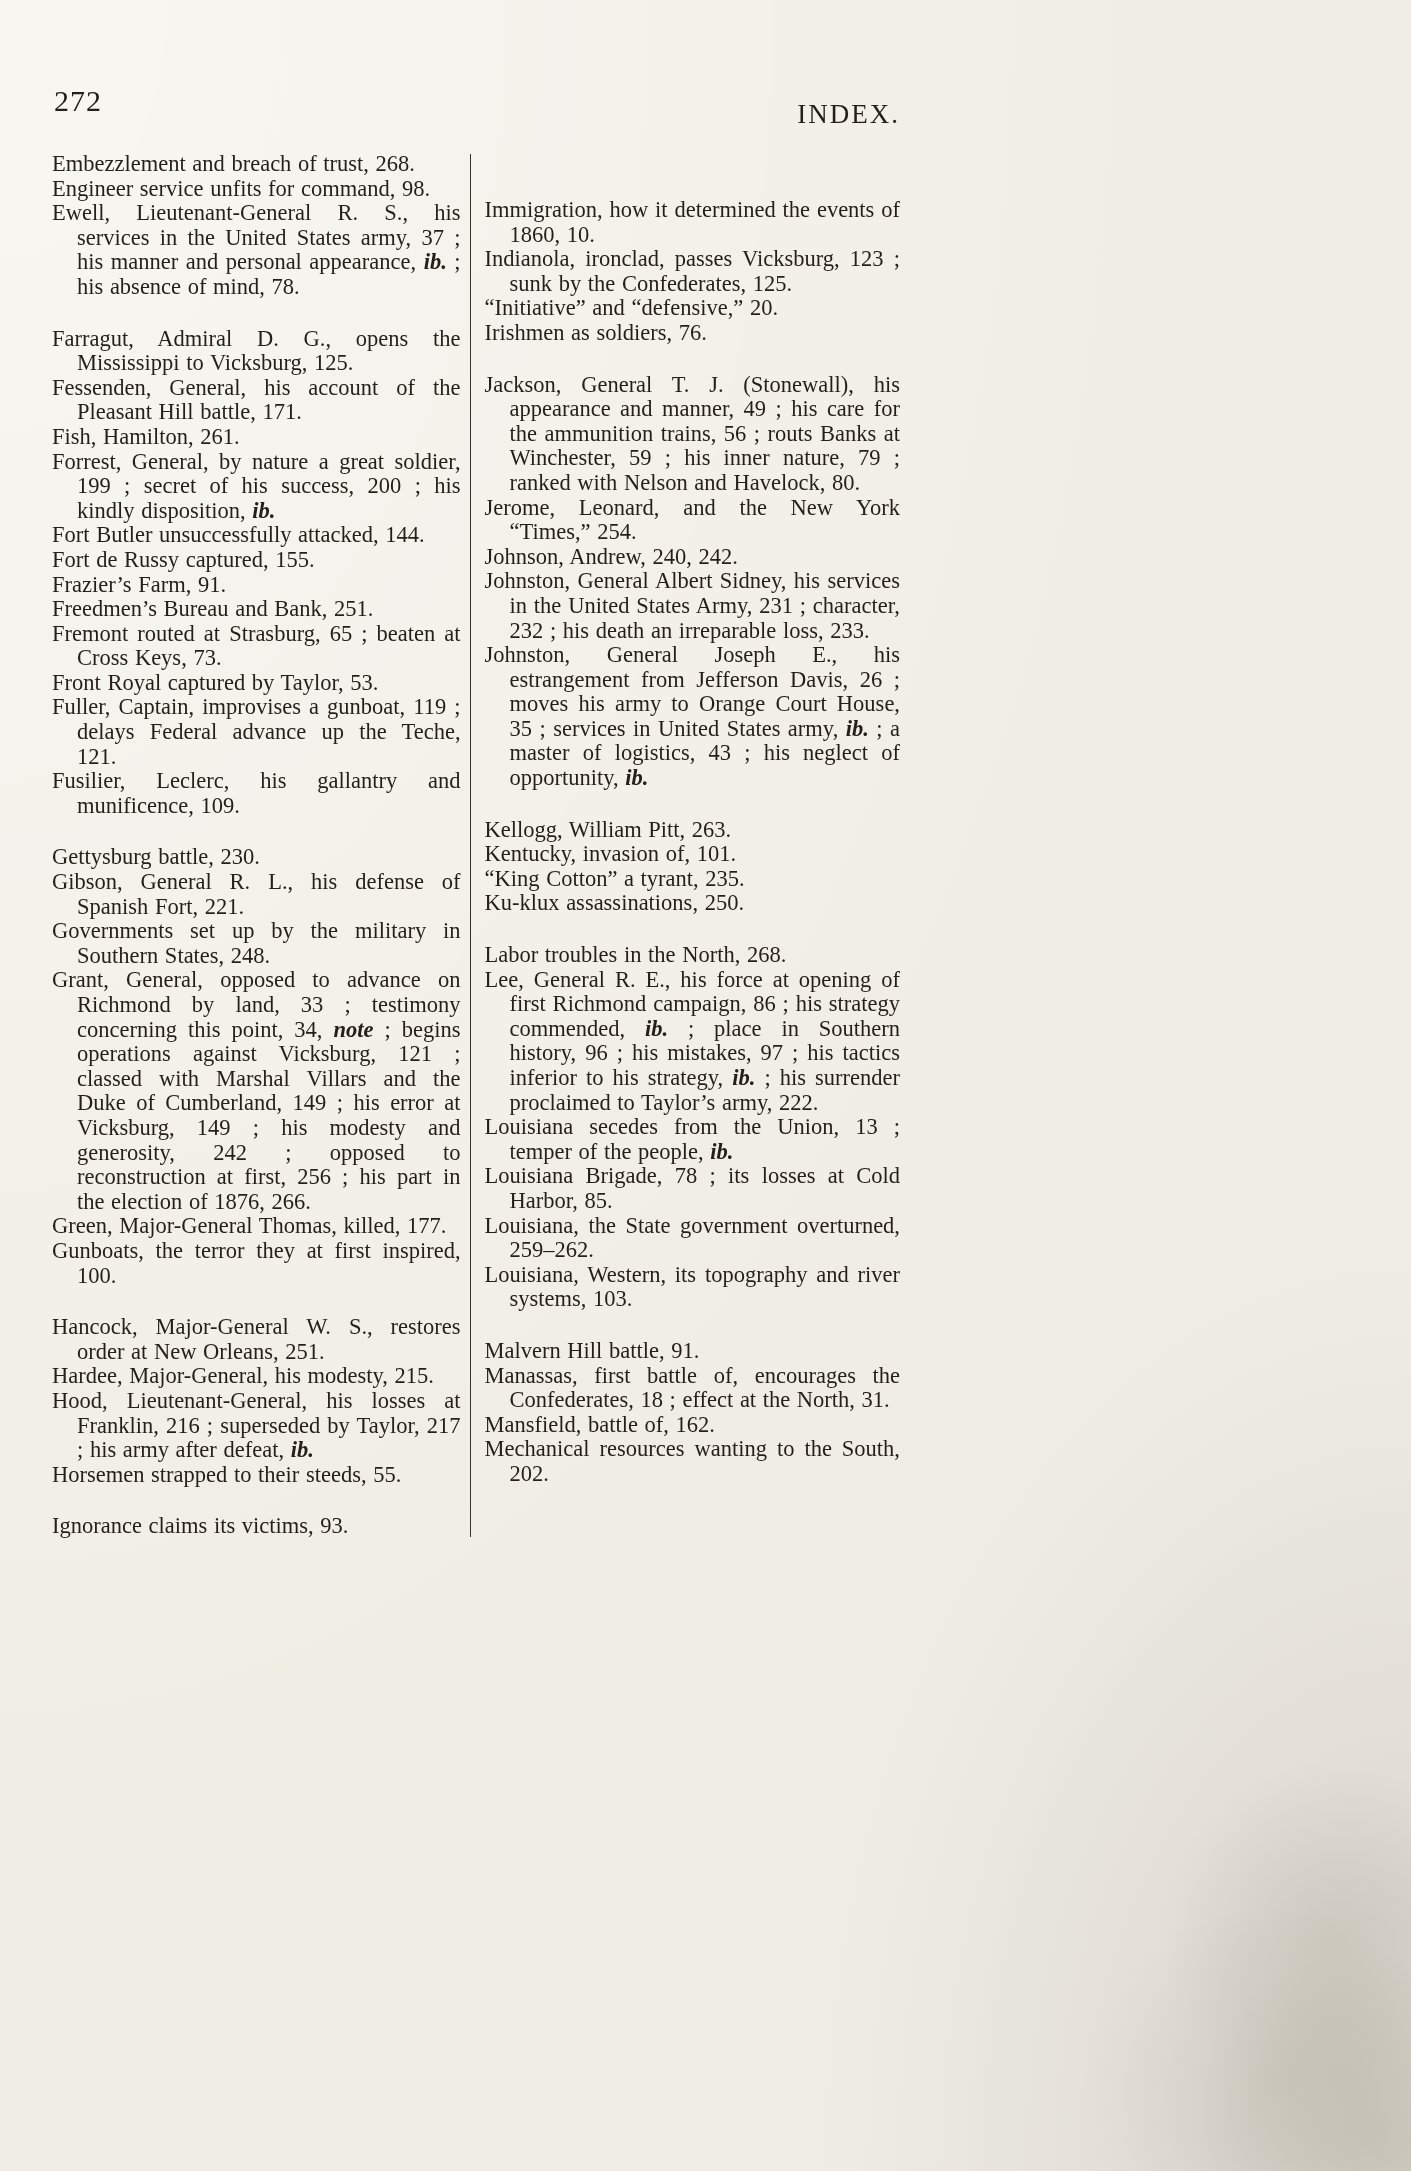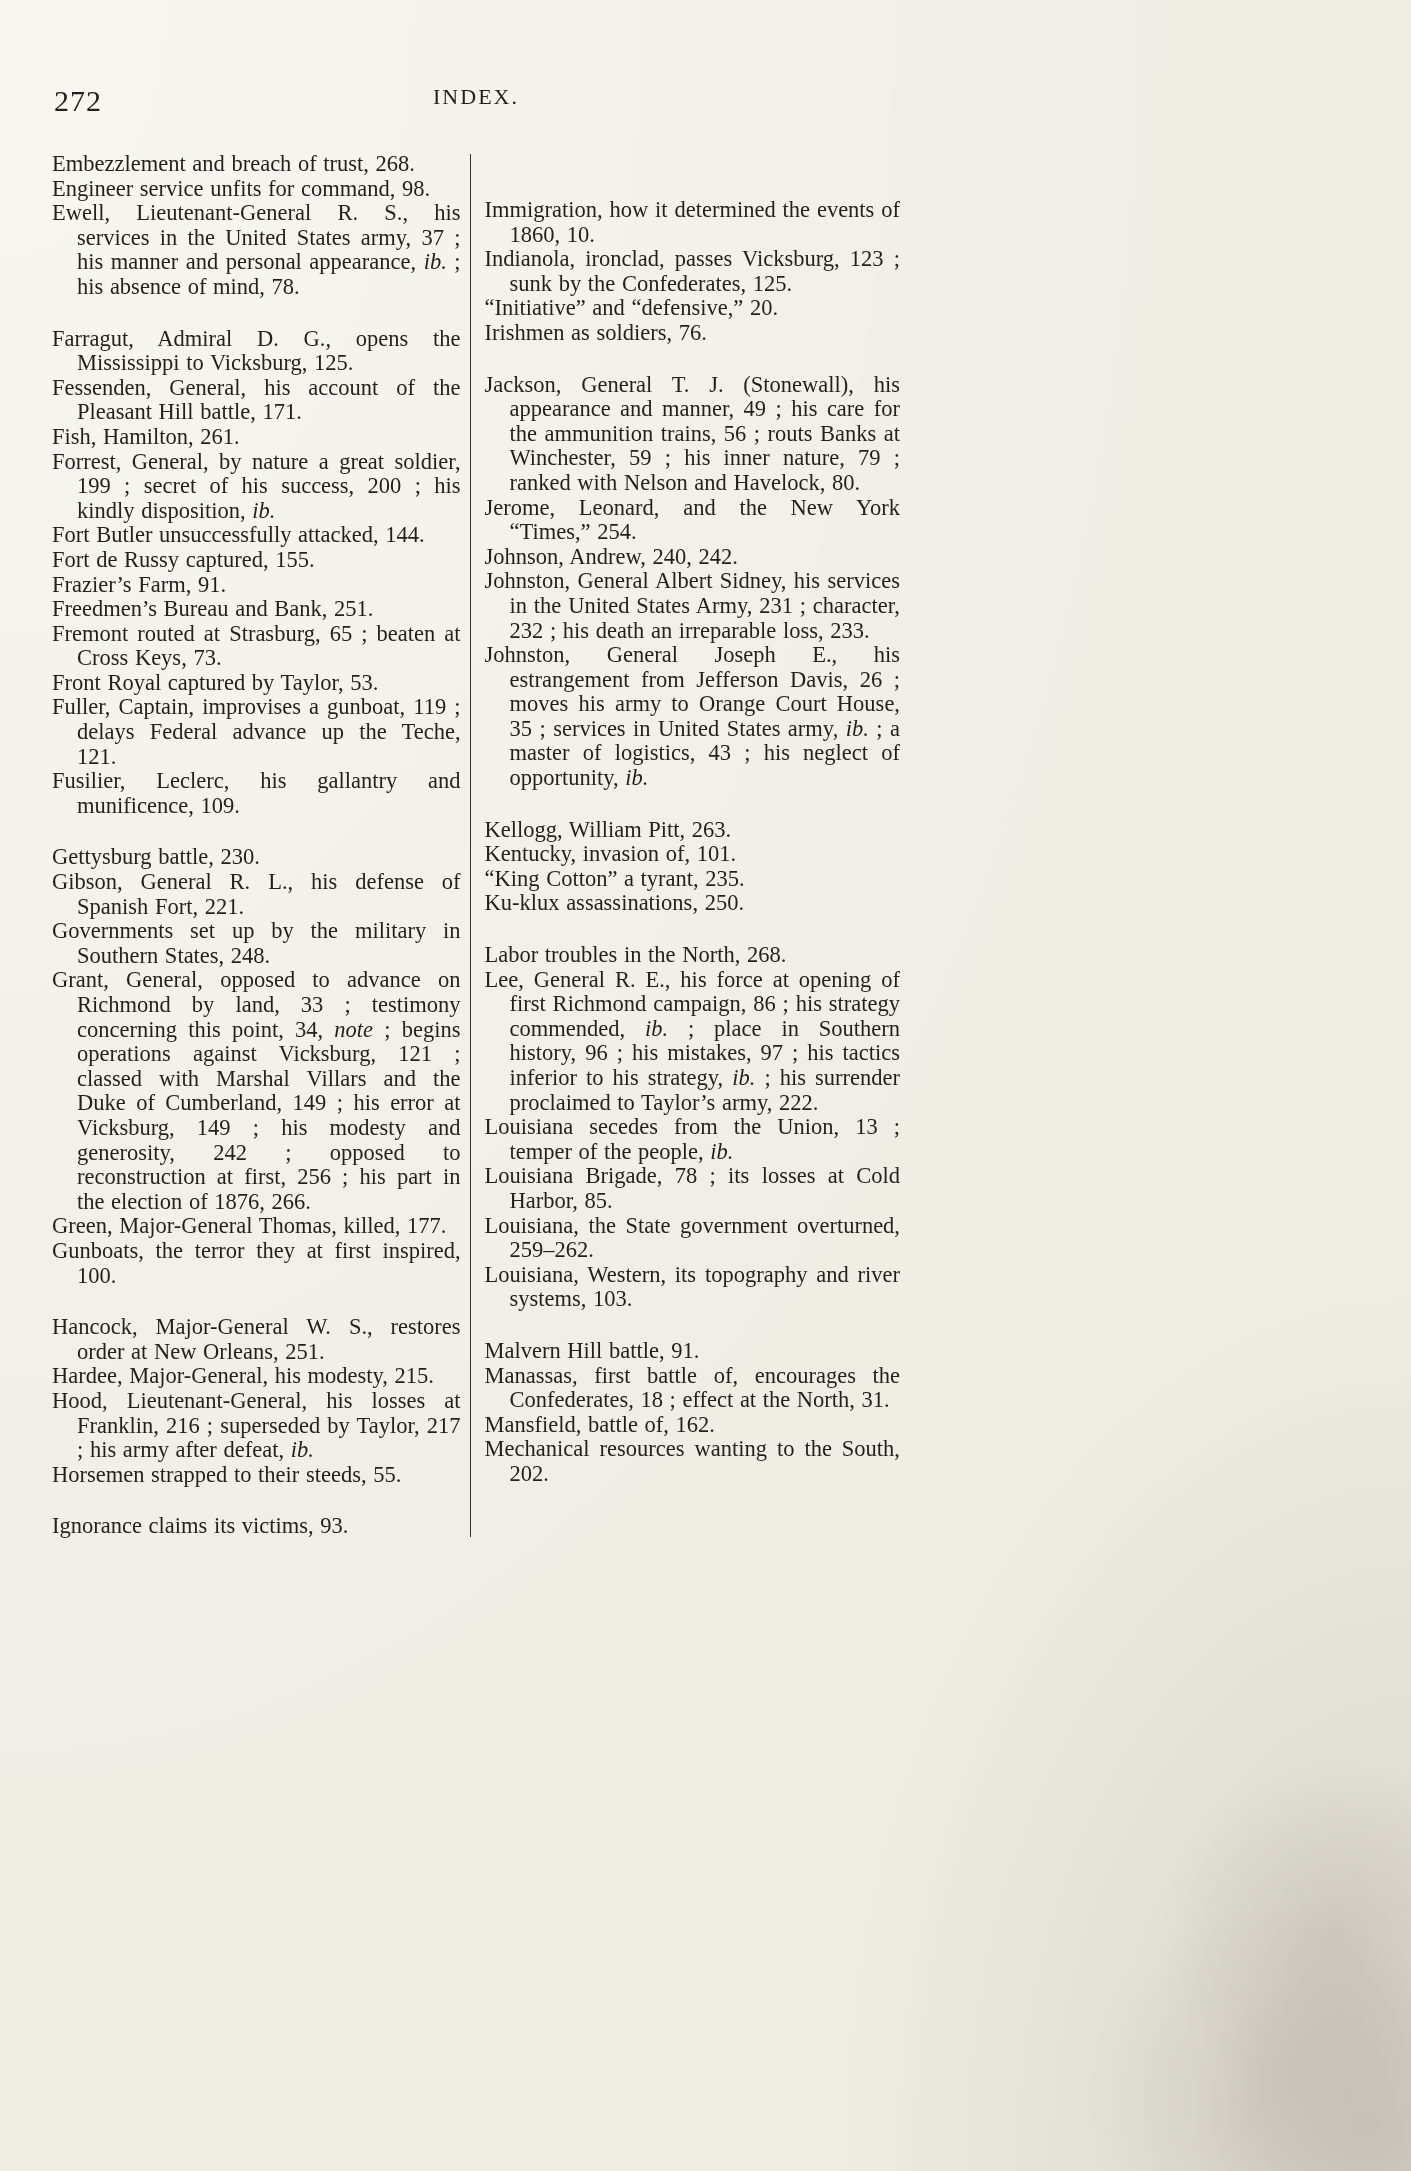--- a/index.html
+++ b/index.html
@@ -42,23 +42,23 @@
     margin-bottom: 32px;
   }
   .page-number {
     position: absolute;
     left: 2px; top: 0;
     font-size: 30px;
     letter-spacing: 1px;
   }
   .head-title {
     position: absolute;
-    left: 0; right: 0; top: 0;
-    text-align: center;
-    font-size: 22px;
+    left: 0; right: 0; top: 15px;
+    text-align: right;
+    font-size: 27px;
     letter-spacing: 2px;
   }
 
   .columns {
     display: flex;
     align-items: stretch;
   }
   .col { width: 410px; }
   .col-right { width: 417px; margin-top: 46px; }
   .divider {
@@ -72,21 +72,21 @@
 
   .entry {
     margin: 0;
     font-size: 22.5px;
     line-height: 24.6px;
     text-align: justify;
     padding-left: 25px;
     text-indent: -25px;
     word-spacing: 1px;
   }
-  .entry i { font-style: italic; }
+  .entry i { font-style: italic; font-weight: bold; }
 </style>
 </head>
 <body>
 
 <div class="text-block">
   <header class="running-head">
     <span class="page-number">272</span>
     <span class="head-title">INDEX.</span>
   </header>
   <div class="columns">

